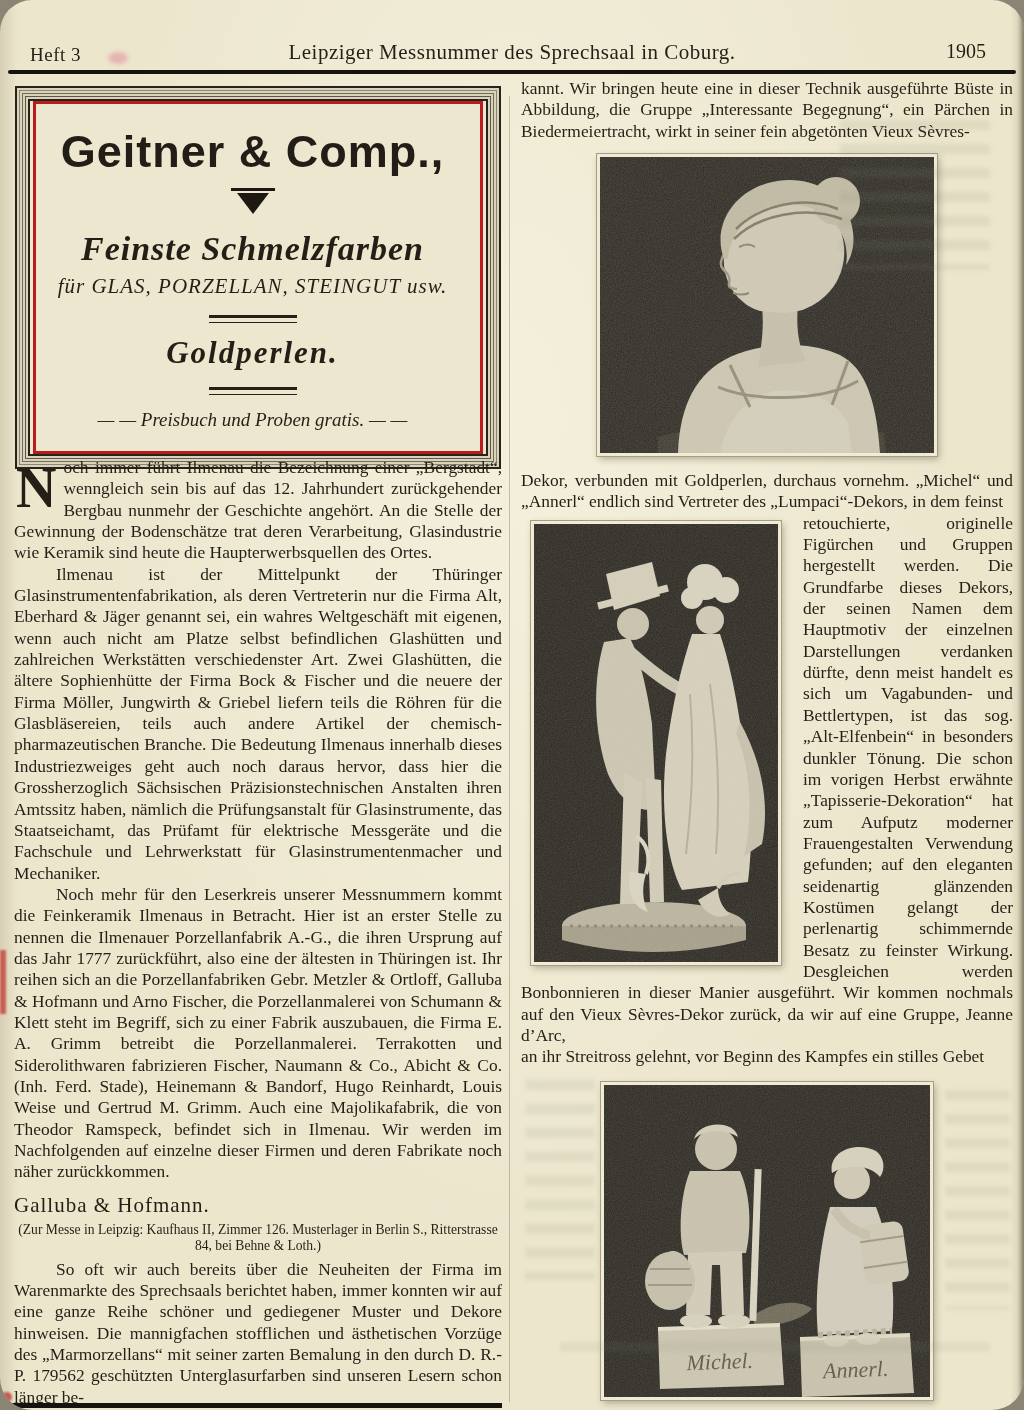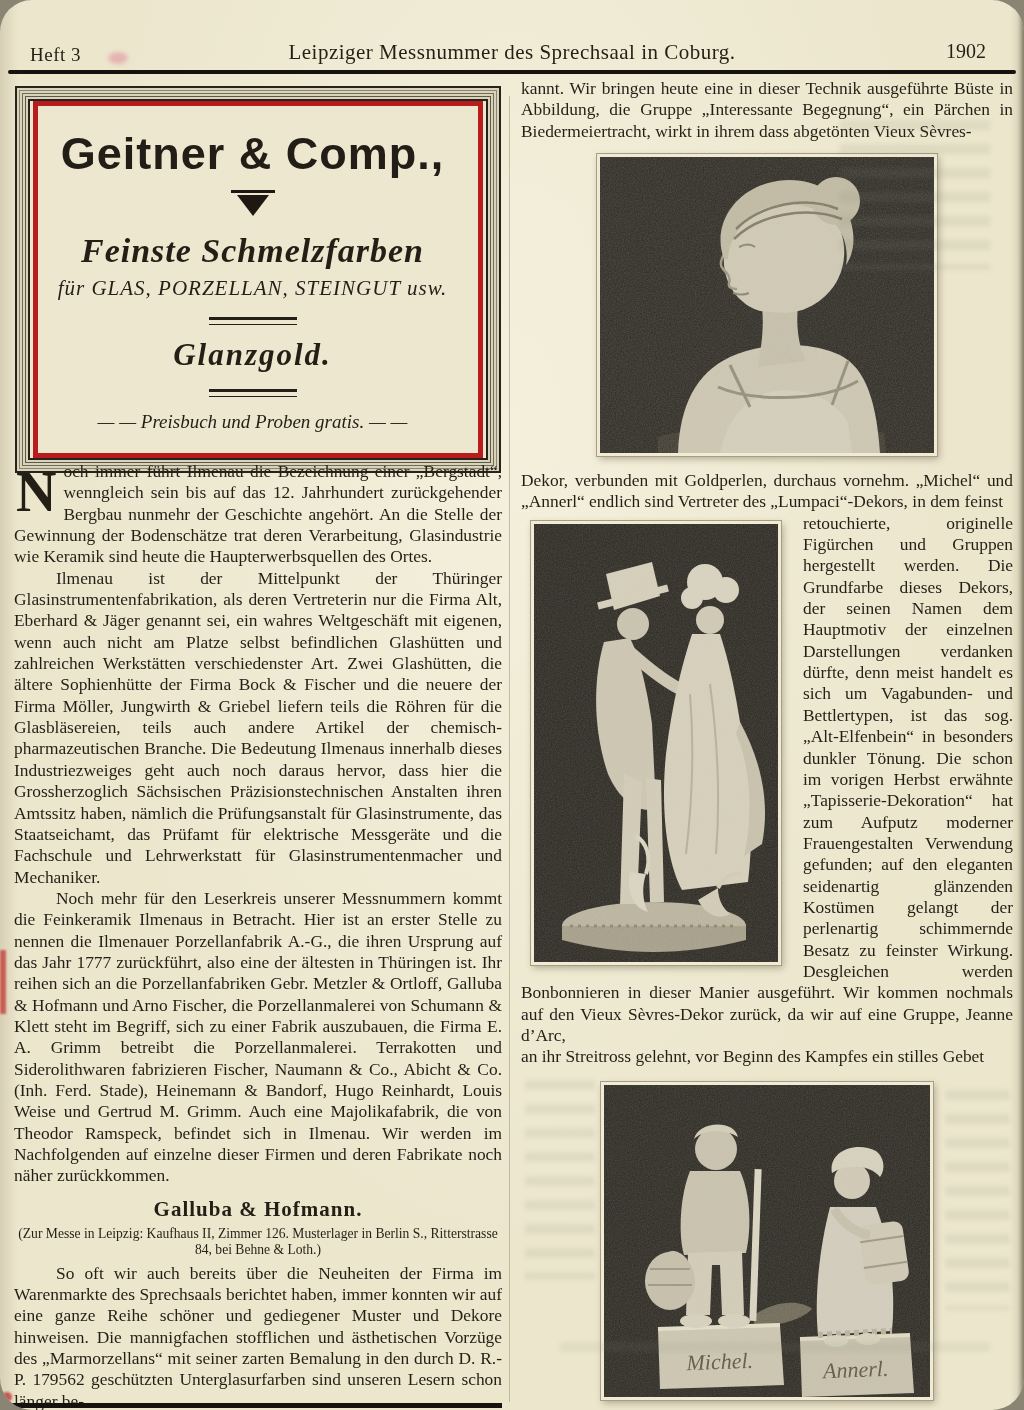--- a/index.html
+++ b/index.html
@@ -23,37 +23,37 @@
       0 0 0 2px #26221c,
       0 0 0 4px #d9d3ba,
       0 0 0 5px #5d574c,
       0 0 0 7px #d9d3ba,
       0 0 0 8px #726b5c,
       0 0 0 10px #d9d3ba,
       0 0 0 11px #8d8672,
       0 0 0 13px #d9d3ba,
       0 0 0 15px #26221c;
       background:#ede7cf;}
-  .ad-inner{border:5px solid #b91c1c;margin:3px;padding:22px 19px 20px 8px;text-align:center;}
+  .ad-inner{border:3px solid #b91c1c;margin:3px;padding:22px 19px 20px 8px;text-align:center;}
   .ad-company{font-family:"Liberation Sans","DejaVu Sans",sans-serif;font-weight:bold;font-size:45px;letter-spacing:1px;color:#221e17;}
   .ad-city{font-family:"Liberation Sans","DejaVu Sans",sans-serif;font-weight:bold;font-size:31px;letter-spacing:3px;margin-top:10px;}
   .ad-region{font-family:"Liberation Sans","DejaVu Sans",sans-serif;font-weight:bold;font-size:21px;margin-top:8px;}
   .tri-bar{width:44px;height:3px;background:#1d1912;margin:10px auto 2px;}
   .tri{width:0;height:0;border-left:16px solid transparent;border-right:16px solid transparent;border-top:21px solid #1d1912;margin:0 auto;}
   .ad-product{font-size:34px;font-weight:bold;font-style:italic;margin-top:16px;letter-spacing:1px;}
   .ad-product-sub{font-size:21px;font-style:italic;margin-top:6px;letter-spacing:1px;}
   .ad-rule{width:88px;height:4px;border-top:3px solid #241f18;border-bottom:1px solid #241f18;margin:16px auto 12px;}
   .ad-product2{font-size:31px;font-weight:bold;font-style:italic;letter-spacing:2px;}
   .ad-footer{font-size:19px;font-style:italic;margin-top:14px;}
   
   .a-title{text-align:center;font-weight:bold;font-size:21px;margin:26px 0 8px;letter-spacing:1px;}
   p.body{font-size:17.4px;line-height:21.35px;text-align:justify;margin:0;}
   p.ind{text-indent:42px;font-family:Liberation Serif, serif;}
   .dropcap{float:left;font-size:56px;line-height:58px;font-weight:bold;padding:2px 7px 4px 2px;}
-  .g-title{text-align:center;font-weight:bold;font-size:21px;margin:10px 0 4px;letter-spacing:1px;}
+  .g-title{font-weight:normal;font-size:21px;margin:10px 0 4px;letter-spacing:1px;}
   .g-note{font-size:13.6px;line-height:16.4px;text-align:center;margin:0 4px 4px;}
   
   .photo{background:#29261f;border:3px solid #f1ebd4;box-shadow:0 0 0 1px #a59d85, 2px 3px 7px rgba(60,48,28,.35);}
   .fig1{display:block;width:334px;height:296px;margin:12px auto 14px;}
   .fig2{float:left;width:244px;height:438px;margin:8px 22px 4px 10px;}
   .fig3{display:block;width:326px;height:312px;margin:14px auto 16px;}
   .bridge{clear:both;}
   .clearfix::after{content:"";display:block;clear:both;}
   
   .ghost{position:absolute;opacity:.12;filter:blur(2px);pointer-events:none;
@@ -63,55 +63,55 @@
          background:linear-gradient(270deg,#55503e 0,rgba(85,80,62,.25) 60%,rgba(0,0,0,0) 100%);opacity:.65;}
   .bottom-bar{position:absolute;left:10px;top:1403px;width:492px;height:5px;background:#16120d;}
 </style>
 </head>
 <body>
 
 <div class="page">
 
   <div class="hdr-left">Heft 3</div>
   <div class="hdr-center">Leipziger Messnummer des Sprechsaal in Coburg.</div>
-  <div class="hdr-right">1902</div>
+  <div class="hdr-right">1905</div>
   <div class="hdr-rule"></div>
   <div class="col-divider"></div>
 
   <div class="col-left">
 
     <div class="ad-frame">
       <div class="ad-inner">
         <div class="ad-company">Geitner &amp; Comp.,</div>
         <div class="tri-bar"></div>
         <div class="tri"></div>
         <div class="ad-product">Feinste Schmelzfarben</div>
         <div class="ad-product-sub">für GLAS, PORZELLAN, STEINGUT usw.</div>
         <div class="ad-rule"></div>
-        <div class="ad-product2">Glanzgold.</div>
+        <div class="ad-product2">Goldperlen.</div>
         <div class="ad-rule"></div>
         <div class="ad-footer">— — Preisbuch und Proben gratis. — —</div>
       </div>
     </div>
 
 
     <p class="body"><span class="dropcap">N</span><span>och immer führt Ilmenau die Bezeichnung einer „Bergstadt“, wenngleich sein bis auf das 12. Jahrhundert zurückgehender Bergbau nunmehr der Geschichte angehört. An die Stelle der Gewinnung der Bodenschätze trat deren Verarbeitung, Glasindustrie wie Keramik sind heute die Haupterwerbsquellen des Ortes.</span></p>
 
     <p class="body ind">Ilmenau ist der Mittelpunkt der Thüringer Glasinstrumentenfabrikation, als deren Vertreterin nur die Firma Alt, Eberhard &amp; Jäger genannt sei, ein wahres Weltgeschäft mit eigenen, wenn auch nicht am Platze selbst befindlichen Glashütten und zahlreichen Werkstätten verschiedenster Art. Zwei Glashütten, die ältere Sophienhütte der Firma Bock &amp; Fischer und die neuere der Firma Möller, Jungwirth &amp; Griebel liefern teils die Röhren für die Glasbläsereien, teils auch andere Artikel der chemisch-pharmazeutischen Branche. Die Bedeutung Ilmenaus innerhalb dieses Industriezweiges geht auch noch daraus hervor, dass hier die Grossherzoglich Sächsischen Präzisionstechnischen Anstalten ihren Amtssitz haben, nämlich die Prüfungsanstalt für Glasinstrumente, das Staatseichamt, das Prüfamt für elektrische Messgeräte und die Fachschule und Lehrwerkstatt für Glasinstrumentenmacher und Mechaniker.</p>
 
     <p class="body ind">Noch mehr für den Leserkreis unserer Messnummern kommt die Feinkeramik Ilmenaus in Betracht. Hier ist an erster Stelle zu nennen die Ilmenauer Porzellanfabrik A.-G., die ihren Ursprung auf das Jahr 1777 zurückführt, also eine der ältesten in Thüringen ist. Ihr reihen sich an die Porzellanfabriken Gebr. Metzler &amp; Ortloff, Galluba &amp; Hofmann und Arno Fischer, die Porzellanmalerei von Schumann &amp; Klett steht im Begriff, sich zu einer Fabrik auszubauen, die Firma E. A. Grimm betreibt die Porzellanmalerei. Terrakotten und Siderolithwaren fabrizieren Fischer, Naumann &amp; Co., Abicht &amp; Co. (Inh. Ferd. Stade), Heinemann &amp; Bandorf, Hugo Reinhardt, Louis Weise und Gertrud M. Grimm. Auch eine Majolikafabrik, die von Theodor Ramspeck, befindet sich in Ilmenau. Wir werden im Nachfolgenden auf einzelne dieser Firmen und deren Fabrikate noch näher zurückkommen.</p>
 
     <div class="g-title">Galluba &amp; Hofmann.</div>
     <div class="g-note">(Zur Messe in Leipzig: Kaufhaus II, Zimmer 126. Musterlager in Berlin S., Ritterstrasse 84, bei Behne &amp; Loth.)</div>
     <p class="body ind">So oft wir auch bereits über die Neuheiten der Firma im Warenmarkte des Sprechsaals berichtet haben, immer konnten wir auf eine ganze Reihe schöner und gediegener Muster und Dekore hinweisen. Die mannigfachen stofflichen und ästhetischen Vorzüge des „Marmorzellans“ mit seiner zarten Bemalung in den durch D. R.-P. 179562 geschützten Unterglasurfarben sind unseren Lesern schon länger be-</p>
   </div>
 
   <div class="col-right clearfix">
 
-    <p class="body">kannt. Wir bringen heute eine in dieser Technik ausgeführte Büste in Abbildung, die Gruppe „Interessante Begegnung“, ein Pärchen in Biedermeiertracht, wirkt in ihrem dass abgetönten Vieux Sèvres-</p>
+    <p class="body">kannt. Wir bringen heute eine in dieser Technik ausgeführte Büste in Abbildung, die Gruppe „Interessante Begegnung“, ein Pärchen in Biedermeiertracht, wirkt in seiner fein abgetönten Vieux Sèvres-</p>
 
     <svg class="photo fig1" viewBox="0 0 334 296" role="img">
       <defs>
         <filter id="g1">
             <feTurbulence type="fractalNoise" baseFrequency="0.85" numOctaves="2"></feTurbulence>
           <feColorMatrix type="matrix" values="0 0 0 0 .82 0 0 0 0 .79 0 0 0 0 .68 0 0 0 .22 0"></feColorMatrix>
           </filter>
       </defs>
       <rect width="334" height="296" fill="#2a2722"></rect>
       <path d="M58,296 L286,296 L284,276 C238,264 108,264 58,280 Z" fill="#3a362c"></path>

